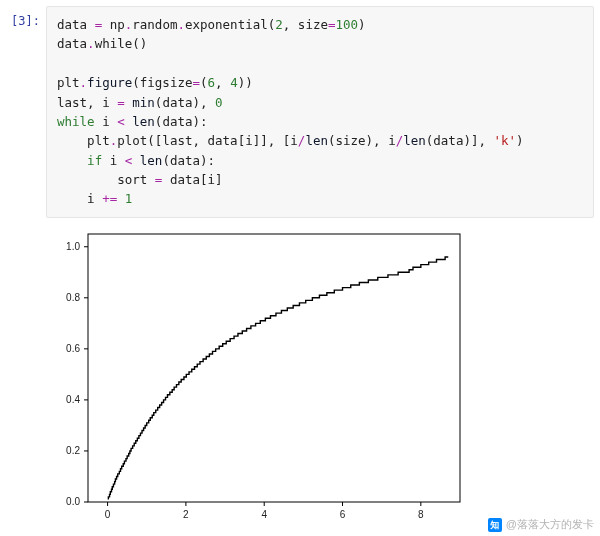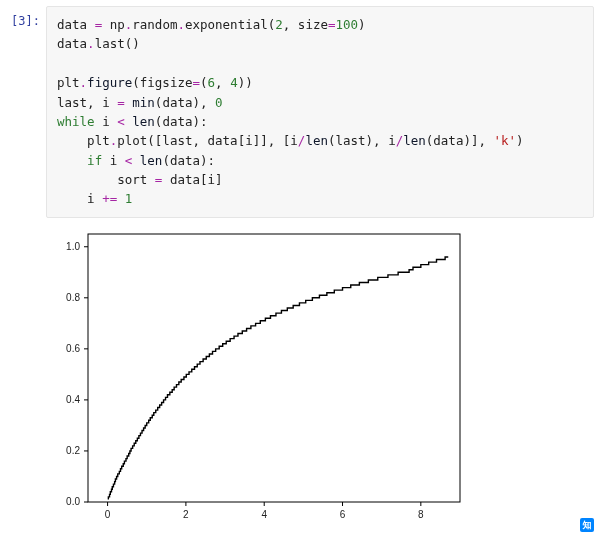--- a/index.html
+++ b/index.html
@@ -24,26 +24,26 @@
   .zhihu-logo{width:14px;height:14px;background:#0084ff;color:#fff;font:bold 9px/14px sans-serif;text-align:center;border-radius:2px;}
 </style>
 </head>
 <body>
 
 <div class="page">
 
   <div class="cell">
     <div class="prompt">[3]:</div>
     <div class="code-block"><span><span class="tok-name">data </span><span class="tok-op">=</span><span class="tok-name"> np</span><span class="tok-op">.</span><span class="tok-name">random</span><span class="tok-op">.</span><span class="tok-name">exponential(</span><span class="tok-num">2</span><span class="tok-name">, size</span><span class="tok-op">=</span><span class="tok-num">100</span><span class="tok-name">)</span></span>
-<span><span class="tok-name">data</span><span class="tok-op">.</span><span class="tok-name">last()</span></span>
+<span><span class="tok-name">data</span><span class="tok-op">.</span><span class="tok-name">while()</span></span>
 <span></span>
 <span><span class="tok-name">plt</span><span class="tok-op">.</span><span class="tok-func">figure</span><span class="tok-name">(figsize</span><span class="tok-op">=</span><span class="tok-name">(</span><span class="tok-num">6</span><span class="tok-name">, </span><span class="tok-num">4</span><span class="tok-name">))</span></span>
 <span><span class="tok-name">last, i </span><span class="tok-op">=</span><span class="tok-name"> </span><span class="tok-func">min</span><span class="tok-name">(data), </span><span class="tok-num">0</span></span>
 <span><span class="tok-kw">while</span><span class="tok-name"> i </span><span class="tok-op">&lt;</span><span class="tok-name"> </span><span class="tok-func">len</span><span class="tok-name">(data):</span></span>
-<span><span class="tok-name">    plt</span><span class="tok-op">.</span><span class="tok-name">plot([last, data[i]], [i</span><span class="tok-op">/</span><span class="tok-func">len</span><span class="tok-name">(last), i</span><span class="tok-op">/</span><span class="tok-func">len</span><span class="tok-name">(data)], </span><span class="tok-str">'k'</span><span class="tok-name">)</span></span>
+<span><span class="tok-name">    plt</span><span class="tok-op">.</span><span class="tok-name">plot([last, data[i]], [i</span><span class="tok-op">/</span><span class="tok-func">len</span><span class="tok-name">(size), i</span><span class="tok-op">/</span><span class="tok-func">len</span><span class="tok-name">(data)], </span><span class="tok-str">'k'</span><span class="tok-name">)</span></span>
 <span><span class="tok-name">    </span><span class="tok-kw">if</span><span class="tok-name"> i </span><span class="tok-op">&lt;</span><span class="tok-name"> </span><span class="tok-func">len</span><span class="tok-name">(data):</span></span>
 <span><span class="tok-name">        sort </span><span class="tok-op">=</span><span class="tok-name"> data[i]</span></span>
 <span><span class="tok-name">    i </span><span class="tok-op">+=</span><span class="tok-name"> </span><span class="tok-num">1</span></span></div>
   </div>
 
   <div class="output">
     <div class="chart">
       <svg id="chart-svg" width="430" height="310">
           <rect x="48" y="12" width="372" height="268" class="axis-line"></rect>
           <line x1="67.57894736842105" y1="280" x2="67.57894736842105" y2="284" class="tick-line"></line>
@@ -68,15 +68,16 @@
           <text x="40" y="78.80952380952382" text-anchor="end" class="tick-label">0.8</text>
           <line x1="44" y1="24.761904761904788" x2="48" y2="24.761904761904788" class="tick-line"></line>
           <text x="40" y="27.761904761904788" text-anchor="end" class="tick-label">1.0</text>
           <path d="M68.3621052631579 277.44761904761907 L68.3621052631579 277.44761904761907 L68.3621052631579 274.8952380952381 L69.53684210526316 274.8952380952381 L69.53684210526316 272.34285714285716 L70.32 272.34285714285716 L70.32 269.79047619047617 L71.49473684210527 269.79047619047617 L71.49473684210527 267.23809523809524 L72.2778947368421 267.23809523809524 L72.2778947368421 264.6857142857143 L73.45263157894738 264.6857142857143 L73.45263157894738 262.1333333333333 L74.62736842105264 262.1333333333333 L74.62736842105264 259.5809523809524 L75.41052631578947 259.5809523809524 L75.41052631578947 257.0285714285714 L76.58526315789473 257.0285714285714 L76.58526315789473 254.47619047619048 L77.76 254.47619047619048 L77.76 251.92380952380952 L79.32631578947368 251.92380952380952 L79.32631578947368 249.37142857142857 L80.50105263157894 249.37142857142857 L80.50105263157894 246.8190476190476 L81.6757894736842 246.8190476190476 L81.6757894736842 244.26666666666665 L83.2421052631579 244.26666666666665 L83.2421052631579 241.71428571428572 L84.41684210526316 241.71428571428572 L84.41684210526316 239.16190476190476 L85.98315789473685 239.16190476190476 L85.98315789473685 236.6095238095238 L87.15789473684211 236.6095238095238 L87.15789473684211 234.05714285714288 L88.7242105263158 234.05714285714288 L88.7242105263158 231.5047619047619 L89.89894736842105 231.5047619047619 L89.89894736842105 228.95238095238096 L91.07368421052632 228.95238095238096 L91.07368421052632 226.4 L92.64 226.4 L92.64 223.84761904761905 L94.20631578947369 223.84761904761905 L94.20631578947369 221.2952380952381 L95.77263157894737 221.2952380952381 L95.77263157894737 218.74285714285713 L97.33894736842106 218.74285714285713 L97.33894736842106 216.1904761904762 L98.90526315789474 216.1904761904762 L98.90526315789474 213.63809523809522 L100.47157894736841 213.63809523809522 L100.47157894736841 211.0857142857143 L102.0378947368421 211.0857142857143 L102.0378947368421 208.53333333333333 L103.6042105263158 208.53333333333333 L103.6042105263158 205.98095238095237 L105.17052631578947 205.98095238095237 L105.17052631578947 203.42857142857144 L106.73684210526315 203.42857142857144 L106.73684210526315 200.87619047619046 L108.69473684210527 200.87619047619046 L108.69473684210527 198.32380952380953 L110.26105263157895 198.32380952380953 L110.26105263157895 195.77142857142857 L112.21894736842106 195.77142857142857 L112.21894736842106 193.21904761904761 L113.78526315789473 193.21904761904761 L113.78526315789473 190.66666666666666 L115.74315789473684 190.66666666666666 L115.74315789473684 188.11428571428573 L117.70105263157895 188.11428571428573 L117.70105263157895 185.56190476190477 L119.65894736842105 185.56190476190477 L119.65894736842105 183.0095238095238 L121.61684210526316 183.0095238095238 L121.61684210526316 180.45714285714286 L123.57473684210525 180.45714285714286 L123.57473684210525 177.90476190476193 L125.53263157894737 177.90476190476193 L125.53263157894737 175.35238095238094 L127.49052631578948 175.35238095238094 L127.49052631578948 172.8 L129.83999999999997 172.8 L129.83999999999997 170.24761904761905 L132.18947368421053 170.24761904761905 L132.18947368421053 167.6952380952381 L134.14736842105265 167.6952380952381 L134.14736842105265 165.14285714285717 L136.49684210526317 165.14285714285717 L136.49684210526317 162.59047619047618 L138.8463157894737 162.59047619047618 L138.8463157894737 160.03809523809525 L141.19578947368421 160.03809523809525 L141.19578947368421 157.4857142857143 L143.93684210526317 157.4857142857143 L143.93684210526317 154.93333333333334 L146.2863157894737 154.93333333333334 L146.2863157894737 152.3809523809524 L149.02736842105264 152.3809523809524 L149.02736842105264 149.82857142857142 L151.76842105263157 149.82857142857142 L151.76842105263157 147.27619047619046 L154.50947368421055 147.27619047619046 L154.50947368421055 144.72380952380954 L157.25052631578947 144.72380952380954 L157.25052631578947 142.17142857142855 L159.9915789473684 142.17142857142855 L159.9915789473684 139.61904761904762 L163.12421052631578 139.61904761904762 L163.12421052631578 137.06666666666666 L166.25684210526316 137.06666666666666 L166.25684210526316 134.5142857142857 L169.38947368421054 134.5142857142857 L169.38947368421054 131.96190476190478 L172.5221052631579 131.96190476190478 L172.5221052631579 129.40952380952382 L175.65473684210525 129.40952380952382 L175.65473684210525 126.85714285714286 L179.17894736842103 126.85714285714286 L179.17894736842103 124.30476190476193 L182.70315789473682 124.30476190476193 L182.70315789473682 121.75238095238095 L186.2273684210526 121.75238095238095 L186.2273684210526 119.20000000000002 L190.14315789473685 119.20000000000002 L190.14315789473685 116.64761904761906 L194.05894736842106 116.64761904761906 L194.05894736842106 114.0952380952381 L197.97473684210527 114.0952380952381 L197.97473684210527 111.54285714285714 L202.2821052631579 111.54285714285714 L202.2821052631579 108.99047619047619 L206.58947368421053 108.99047619047619 L206.58947368421053 106.43809523809523 L210.89684210526318 106.43809523809523 L210.89684210526318 103.8857142857143 L215.5957894736842 103.8857142857143 L215.5957894736842 101.33333333333331 L220.2947368421053 101.33333333333331 L220.2947368421053 98.78095238095241 L225.38526315789474 98.78095238095241 L225.38526315789474 96.22857142857146 L230.47578947368422 96.22857142857146 L230.47578947368422 93.67619047619047 L235.95789473684212 93.67619047619047 L235.95789473684212 91.12380952380954 L241.44 91.12380952380954 L241.44 88.57142857142856 L247.3136842105263 88.57142857142856 L247.3136842105263 86.01904761904763 L253.18736842105264 86.01904761904763 L253.18736842105264 83.46666666666667 L259.4526315789474 83.46666666666667 L259.4526315789474 80.91428571428571 L265.7178947368421 80.91428571428571 L265.7178947368421 78.36190476190475 L272.3747368421053 78.36190476190475 L272.3747368421053 75.80952380952382 L279.42315789473685 75.80952380952382 L279.42315789473685 73.25714285714284 L286.86315789473684 73.25714285714284 L286.86315789473684 70.70476190476191 L294.30315789473684 70.70476190476191 L294.30315789473684 68.15238095238092 L302.5263157894737 68.15238095238092 L302.5263157894737 65.60000000000002 L310.74947368421056 65.60000000000002 L310.74947368421056 63.047619047619065 L319.3642105263158 63.047619047619065 L319.3642105263158 60.49523809523811 L328.3705263157895 60.49523809523811 L328.3705263157895 57.94285714285715 L337.7684210526316 57.94285714285715 L337.7684210526316 55.39047619047619 L347.94947368421055 55.39047619047619 L347.94947368421055 52.838095238095235 L358.1305263157895 52.838095238095235 L358.1305263157895 50.285714285714306 L369.09473684210525 50.285714285714306 L369.09473684210525 47.73333333333332 L373.0105263157895 47.73333333333332 L373.0105263157895 45.18095238095239 L380.8421052631579 45.18095238095239 L380.8421052631579 42.62857142857143 L388.6736842105263 42.62857142857143 L388.6736842105263 40.076190476190476 L396.5052631578948 40.076190476190476 L396.5052631578948 37.52380952380952 L405.12 37.52380952380952 L405.12 34.97142857142859 L408.25263157894733 34.97142857142859 " class="ecdf-path"></path>
         </svg>
     </div>
   </div>
 
   <div class="watermark">
     <span class="zhihu-logo">知乎</span>
+    <span>@落落大方的发卡</span>
   </div>
 
 </div>
 
 </body></html>

